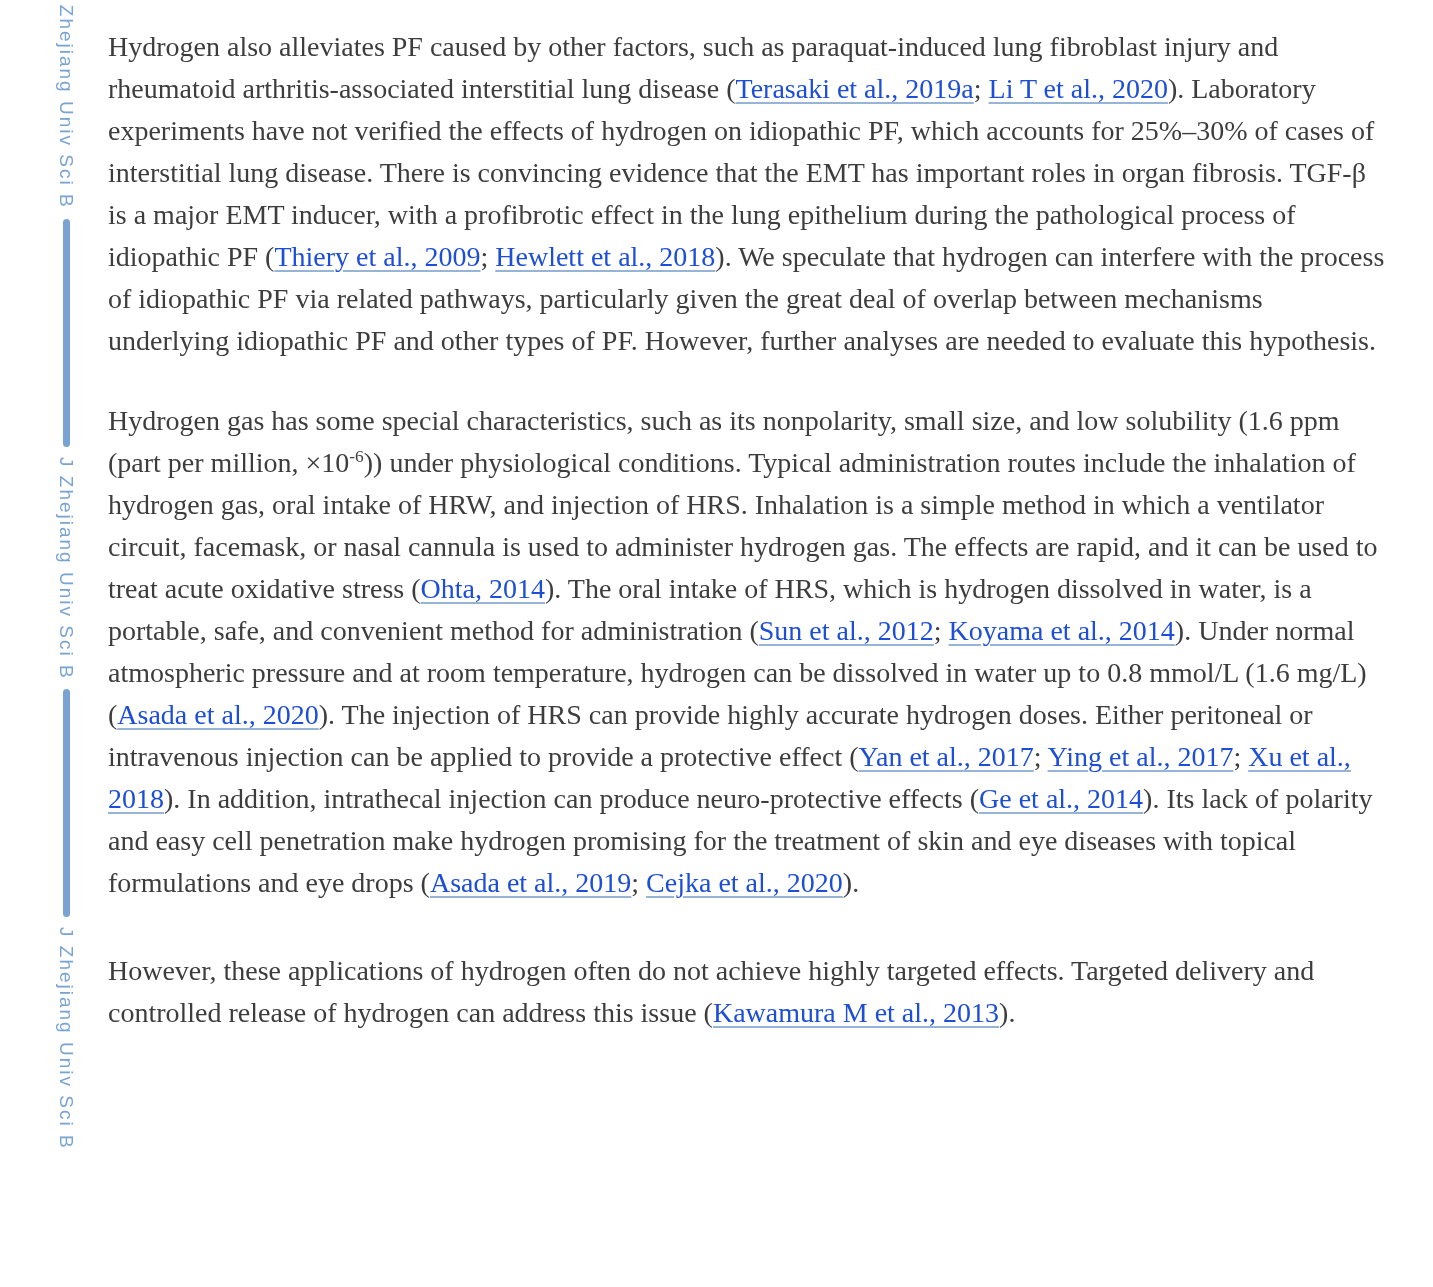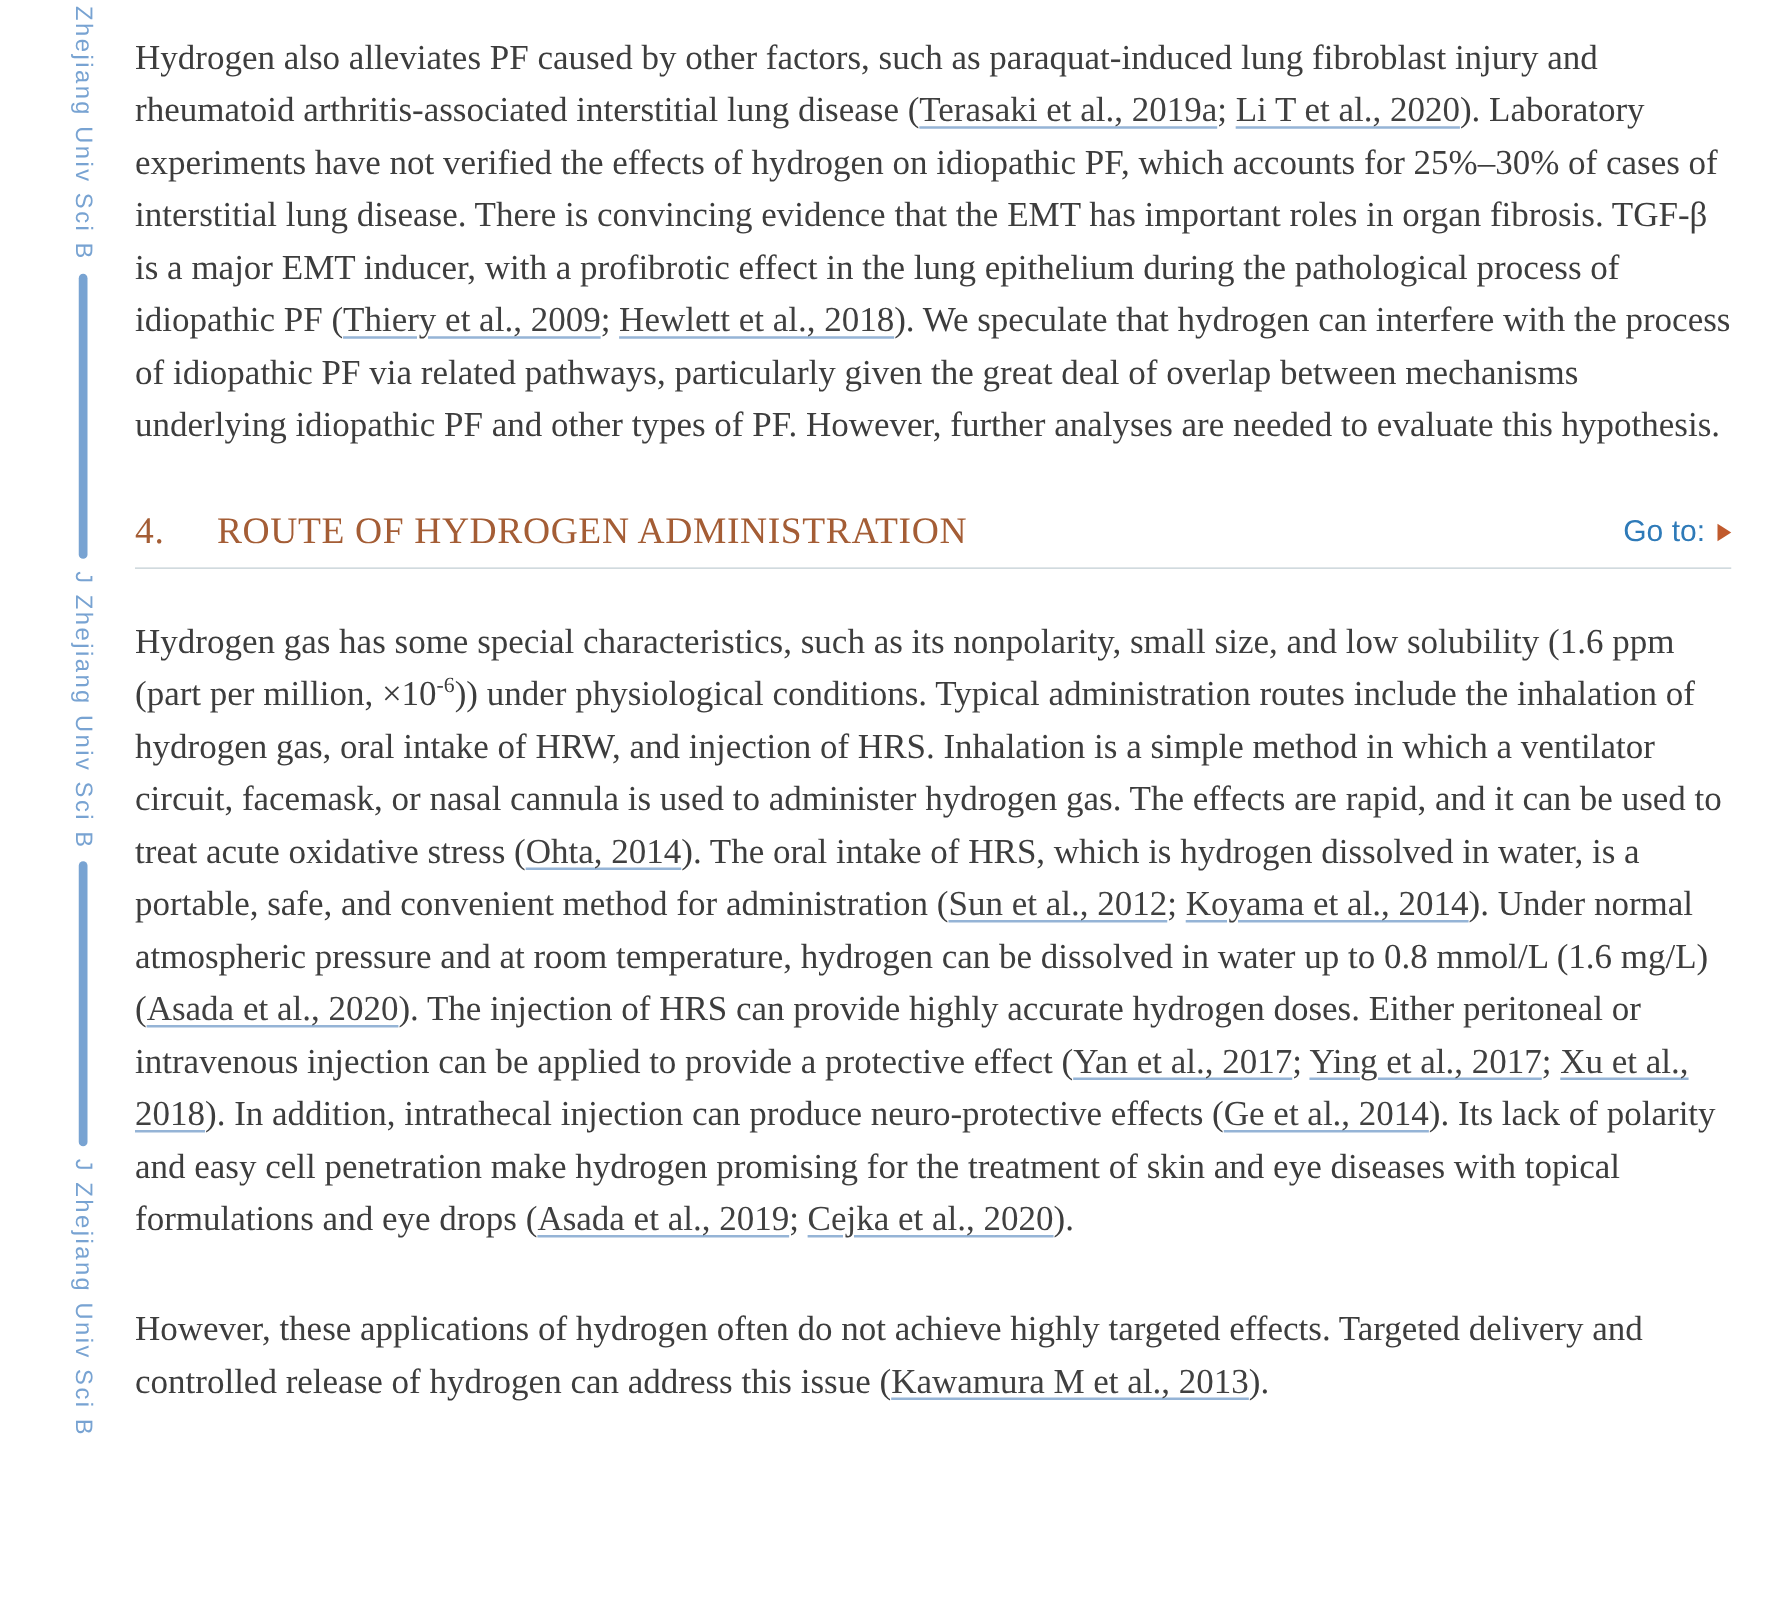--- a/index.html
+++ b/index.html
@@ -58,21 +58,21 @@
   }
   .content p {
     margin: 0;
     font-size: 28px;
     line-height: 42px;
     color: #3d3d3d;
   }
   .para-gap { margin-top: 46px !important; }
 
   a.cite-link {
-    color: #404040;
+    color: #1d4ed8;
     text-decoration-color: #95b4d6;
     text-decoration-thickness: 2px;
     text-underline-offset: 4px;
   }
   sup.exp {
     font-size: 0.62em;
     line-height: 0;
     vertical-align: super;
   }
 
@@ -123,28 +123,18 @@
     <span class="sidebar-text">J Zhejiang Univ Sci B</span>
     <span class="sidebar-rule"></span>
     <span class="sidebar-text">J Zhejiang Univ Sci B</span>
   </div>
 </div>
 
 <div class="content">
 
   <p>Hydrogen also alleviates PF caused by other factors, such as paraquat-induced lung fibroblast injury and rheumatoid arthritis-associated interstitial lung disease (<a href="#" class="cite-link">Terasaki et al., 2019a</a>; <a href="#" class="cite-link">Li T et al., 2020</a>). Laboratory experiments have not verified the effects of hydrogen on idiopathic PF, which accounts for 25%–30% of cases of interstitial lung disease. There is convincing evidence that the EMT has important roles in organ fibrosis. TGF-β is a major EMT inducer, with a profibrotic effect in the lung epithelium during the pathological process of idiopathic PF (<a href="#" class="cite-link">Thiery et al., 2009</a>; <a href="#" class="cite-link">Hewlett et al., 2018</a>). We speculate that hydrogen can interfere with the process of idiopathic PF via related pathways, particularly given the great deal of overlap between mechanisms underlying idiopathic PF and other types of PF. However, further analyses are needed to evaluate this hypothesis.</p>
 
-  <div class="section-head">
-    <h2 class="section-title">
-      <span class="sec-num">4.</span>
-      <span class="sec-text">ROUTE OF HYDROGEN ADMINISTRATION</span>
-    </h2>
-    <a href="#" class="goto">
-      <span>Go to:</span>
-      <span class="goto-arrow"></span>
-    </a>
-  </div>
 
   <p class="para-gap" style="margin-top: 38px !important;">Hydrogen gas has some special characteristics, such as its nonpolarity, small size, and low solubility (1.6 ppm (part per million, ×10<sup class="exp">-6</sup>)) under physiological conditions. Typical administration routes include the inhalation of hydrogen gas, oral intake of HRW, and injection of HRS. Inhalation is a simple method in which a ventilator circuit, facemask, or nasal cannula is used to administer hydrogen gas. The effects are rapid, and it can be used to treat acute oxidative stress (<a href="#" class="cite-link">Ohta, 2014</a>). The oral intake of HRS, which is hydrogen dissolved in water, is a portable, safe, and convenient method for administration (<a href="#" class="cite-link">Sun et al., 2012</a>; <a href="#" class="cite-link">Koyama et al., 2014</a>). Under normal atmospheric pressure and at room temperature, hydrogen can be dissolved in water up to 0.8 mmol/L (1.6 mg/L) (<a href="#" class="cite-link">Asada et al., 2020</a>). The injection of HRS can provide highly accurate hydrogen doses. Either peritoneal or intravenous injection can be applied to provide a protective effect (<a href="#" class="cite-link">Yan et al., 2017</a>; <a href="#" class="cite-link">Ying et al., 2017</a>; <a href="#" class="cite-link">Xu et al., 2018</a>). In addition, intrathecal injection can produce neuro-protective effects (<a href="#" class="cite-link">Ge et al., 2014</a>). Its lack of polarity and easy cell penetration make hydrogen promising for the treatment of skin and eye diseases with topical formulations and eye drops (<a href="#" class="cite-link">Asada et al., 2019</a>; <a href="#" class="cite-link">Cejka et al., 2020</a>).</p>
 
   <p class="para-gap">However, these applications of hydrogen often do not achieve highly targeted effects. Targeted delivery and controlled release of hydrogen can address this issue (<a href="#" class="cite-link">Kawamura M et al., 2013</a>).</p>
 
 </div>
 
 </body></html>

